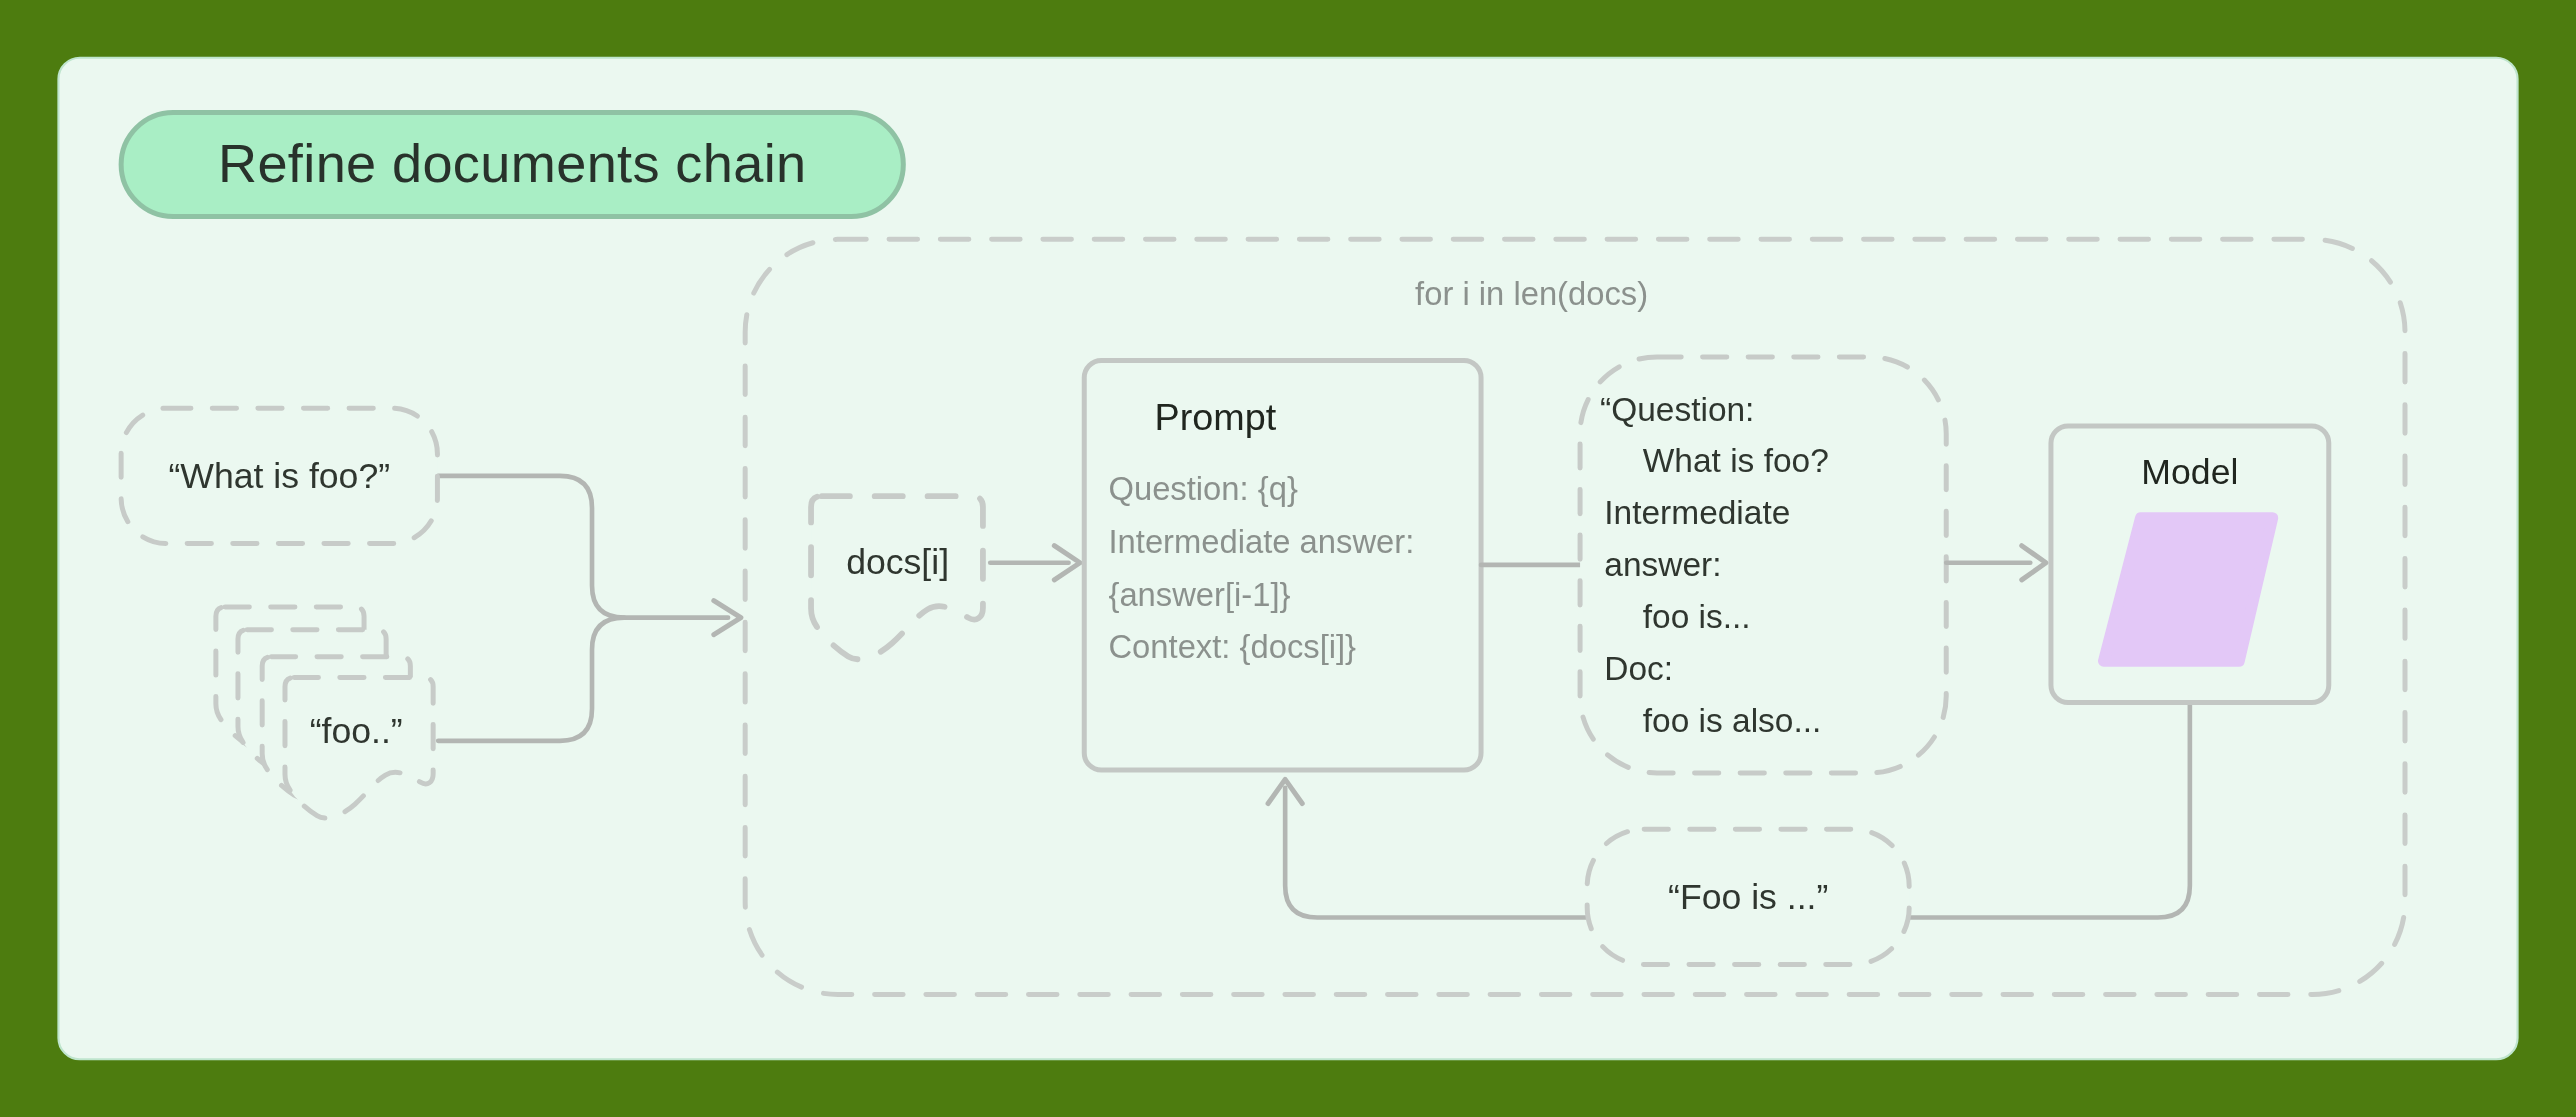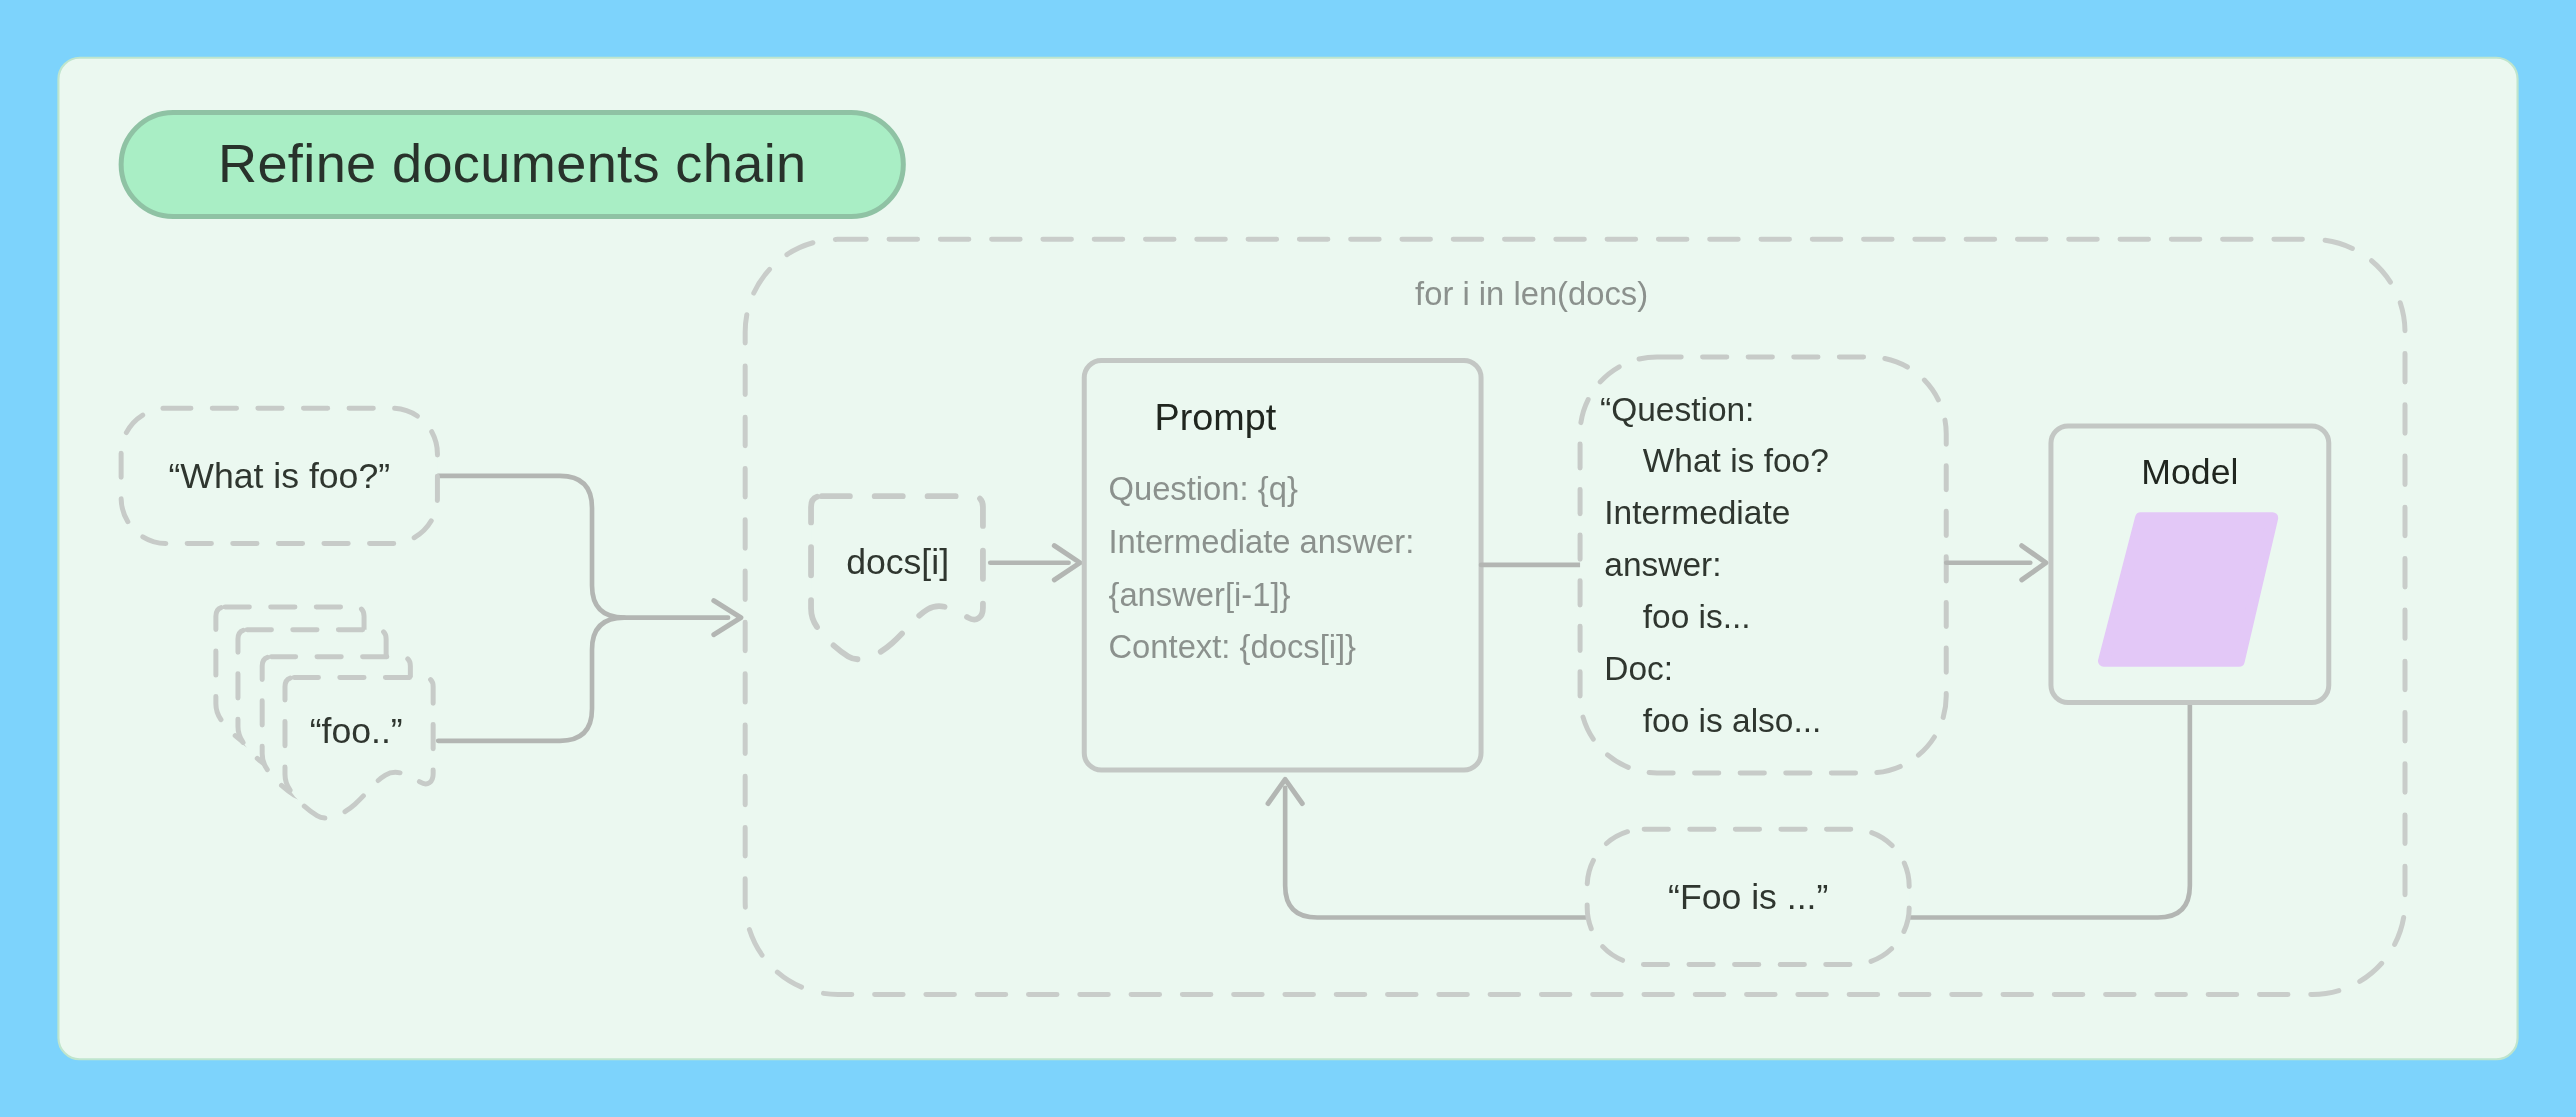--- a/index.html
+++ b/index.html
@@ -1,16 +1,16 @@
 <!DOCTYPE html>
 <html style="font-size:11.4px"><head>
 <meta charset="utf-8">
 <style>
   html,body{margin:0;padding:0;background:#ffffff;}
-  .stage{position:relative;width:2576px;height:1117px;background:#7dd3fc;overflow:hidden;
+  .stage{position:relative;width:2576px;height:1117px;background:#4d7c0f;overflow:hidden;
          font-family:"Liberation Sans", sans-serif;}
   svg{position:absolute;left:0;top:0;}
   .dash-fill {fill:#ebf8f0;stroke:#c7cbc8;stroke-width:7;stroke-linecap:round;stroke-dasharray:34 30;}
   .loopdash  {fill:none;stroke:#c9cdca;stroke-width:7;stroke-linecap:round;stroke-dasharray:40 32;}
   .solidbox  {fill:#ebf8f0;stroke:#c3c7c4;stroke-width:7;}
   .wire      {fill:none;stroke:#b3b6b3;stroke-width:6.5;stroke-linecap:round;stroke-linejoin:round;}
   .chev      {fill:none;stroke:#b3b6b3;stroke-width:7;stroke-linecap:round;stroke-linejoin:round;}
   .t-dark    {fill:#2f362f;font-size:50px;}
   .t-dark-sm {fill:#2f362f;font-size:47px;}
   .t-gray    {fill:#8b918d;font-size:46px;}

